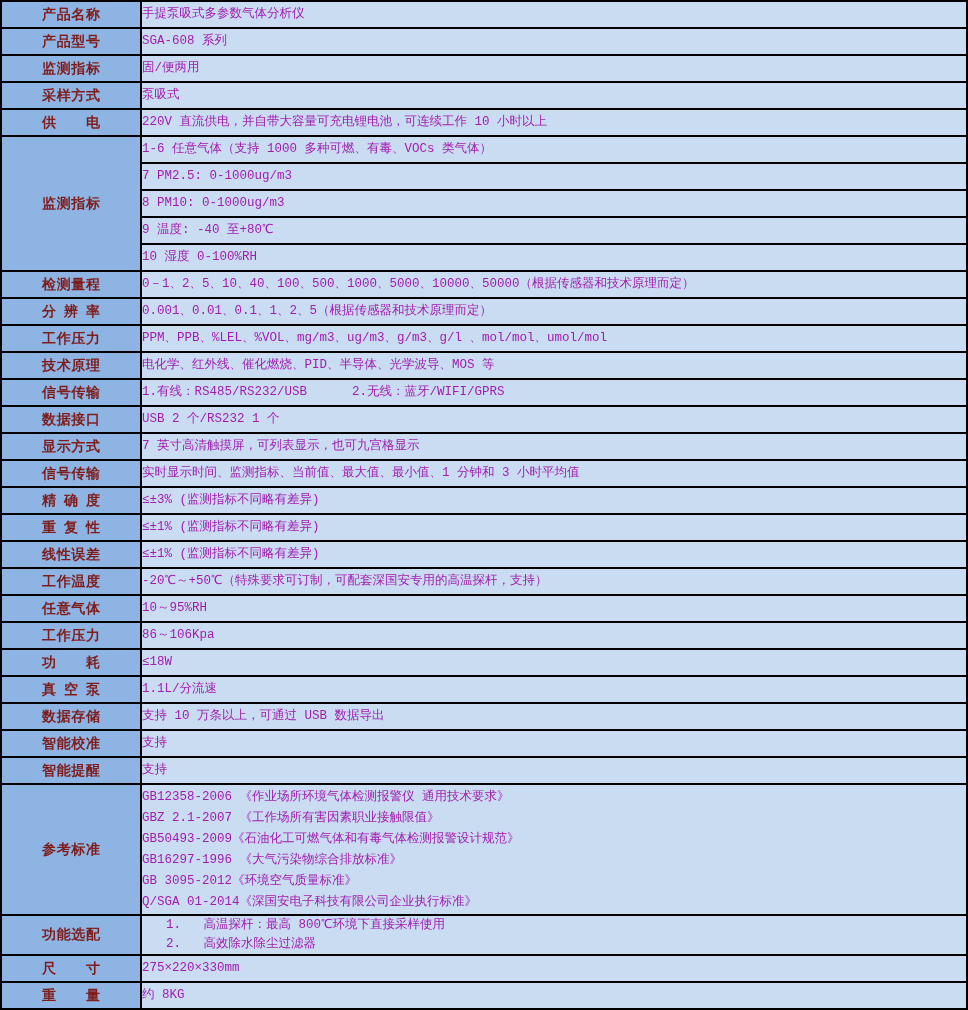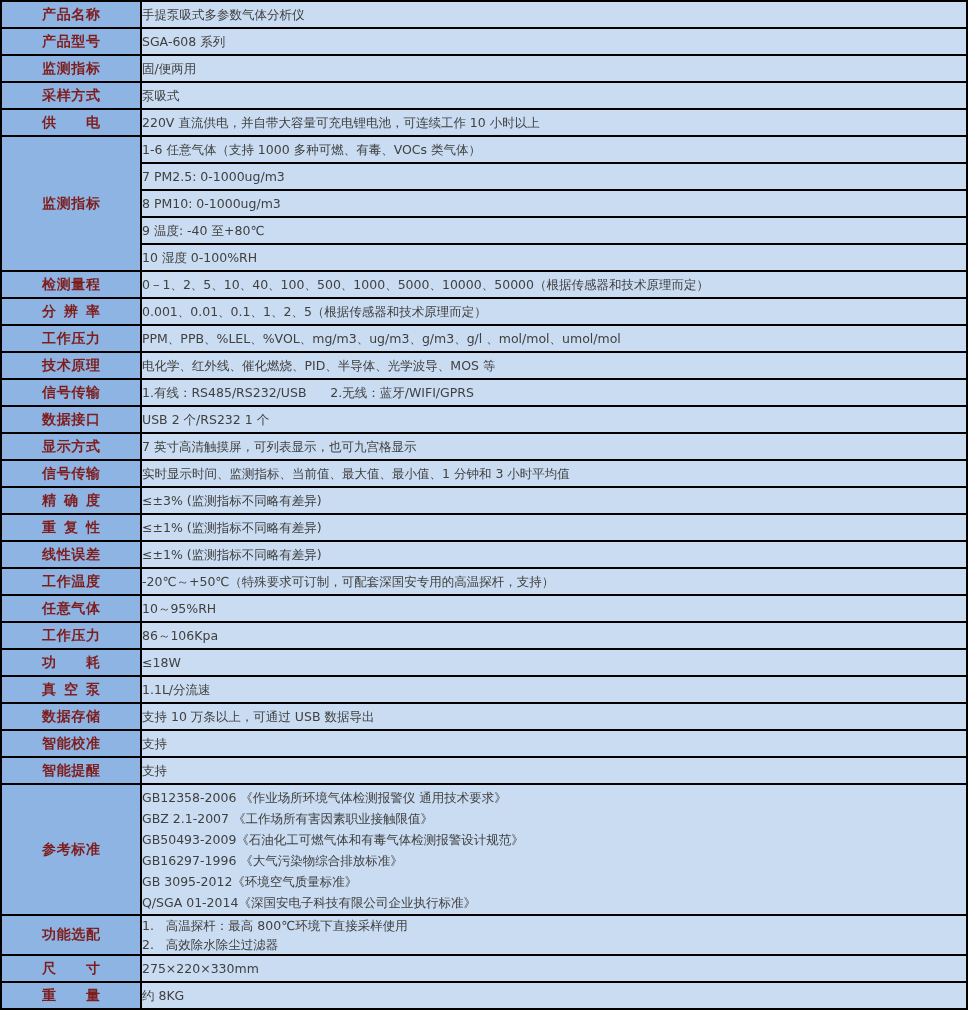--- a/index.html
+++ b/index.html
@@ -40,32 +40,34 @@
   td.label-cell .lbl {
     display: inline-block;
     min-width: 58px;
     text-align: justify;
     text-align-last: justify;
     white-space: nowrap;
   }
   td.value-cell {
     background: #c9dcf2;
     font-size: 12.5px;
-    color: #404040;
+    color: #a21caf;
     padding-left: 9px;
     padding-right: 6px;
     white-space: pre-wrap;
     line-height: 1.25;
+    font-family: Liberation Mono, monospace;
   }
   td.value-cell .line {
     line-height: 21px;
     white-space: pre-wrap;
   }
   td.value-cell .line.optional-features {
     line-height: 19px;
+    margin-left: 24px;
   }
 </style>
 </head>
 <body>
 
 <div class="page">
   <table class="spec">
     <colgroup>
       <col class="c-label">
       <col class="c-value">

